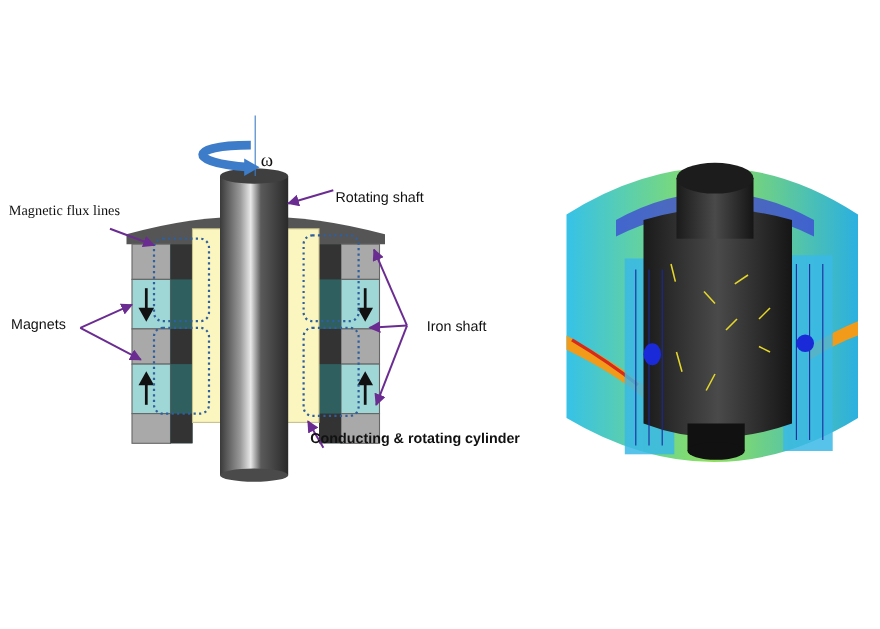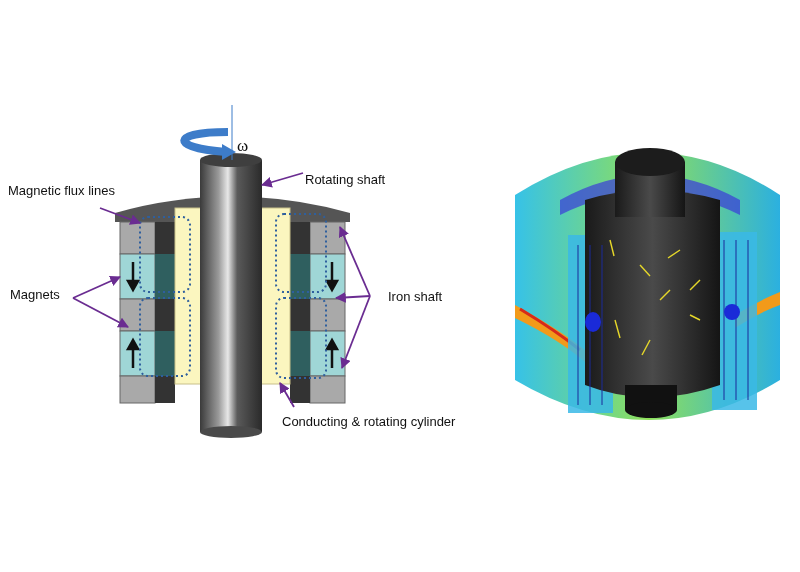--- a/index.html
+++ b/index.html
@@ -132,17 +132,17 @@
         <line x1="724" y1="240" x2="724" y2="400"></line>
       <line x1="736" y1="240" x2="736" y2="400"></line>
         <line x1="748" y1="240" x2="748" y2="400"></line>
     </g>
     <ellipse cx="593" cy="322" rx="8" ry="10" fill="#1a2ad8"></ellipse>
     <ellipse cx="732" cy="312" rx="8" ry="8" fill="#1a2ad8"></ellipse>
   </g>
 </svg>
 
 <div class="lbl" style="left:305px; top:172px;text-align:center;">Rotating shaft</div>
-<div class="lbl" style="left:8px; top:183px;">Magnetic flux lines</div>
+<div class="lbl" style="left:8px; top:183px;font-family:Liberation Serif, serif;">Magnetic flux lines</div>
 <div class="lbl" style="left:10px; top:287px;text-align:center;">Magnets</div>
 <div class="lbl" style="left:388px; top:289px;">Iron shaft</div>
-<div class="lbl" style="left:282px; top:414px;">Conducting &amp; rotating cylinder</div>
+<div class="lbl" style="left:282px; top:391px;font-weight:bold;">Conducting &amp; rotating cylinder</div>
 <div class="lbl" style="left:237px; top:136px; font-family:'Liberation Serif', serif; font-size:17px;">ω</div>
 
 </body></html>

